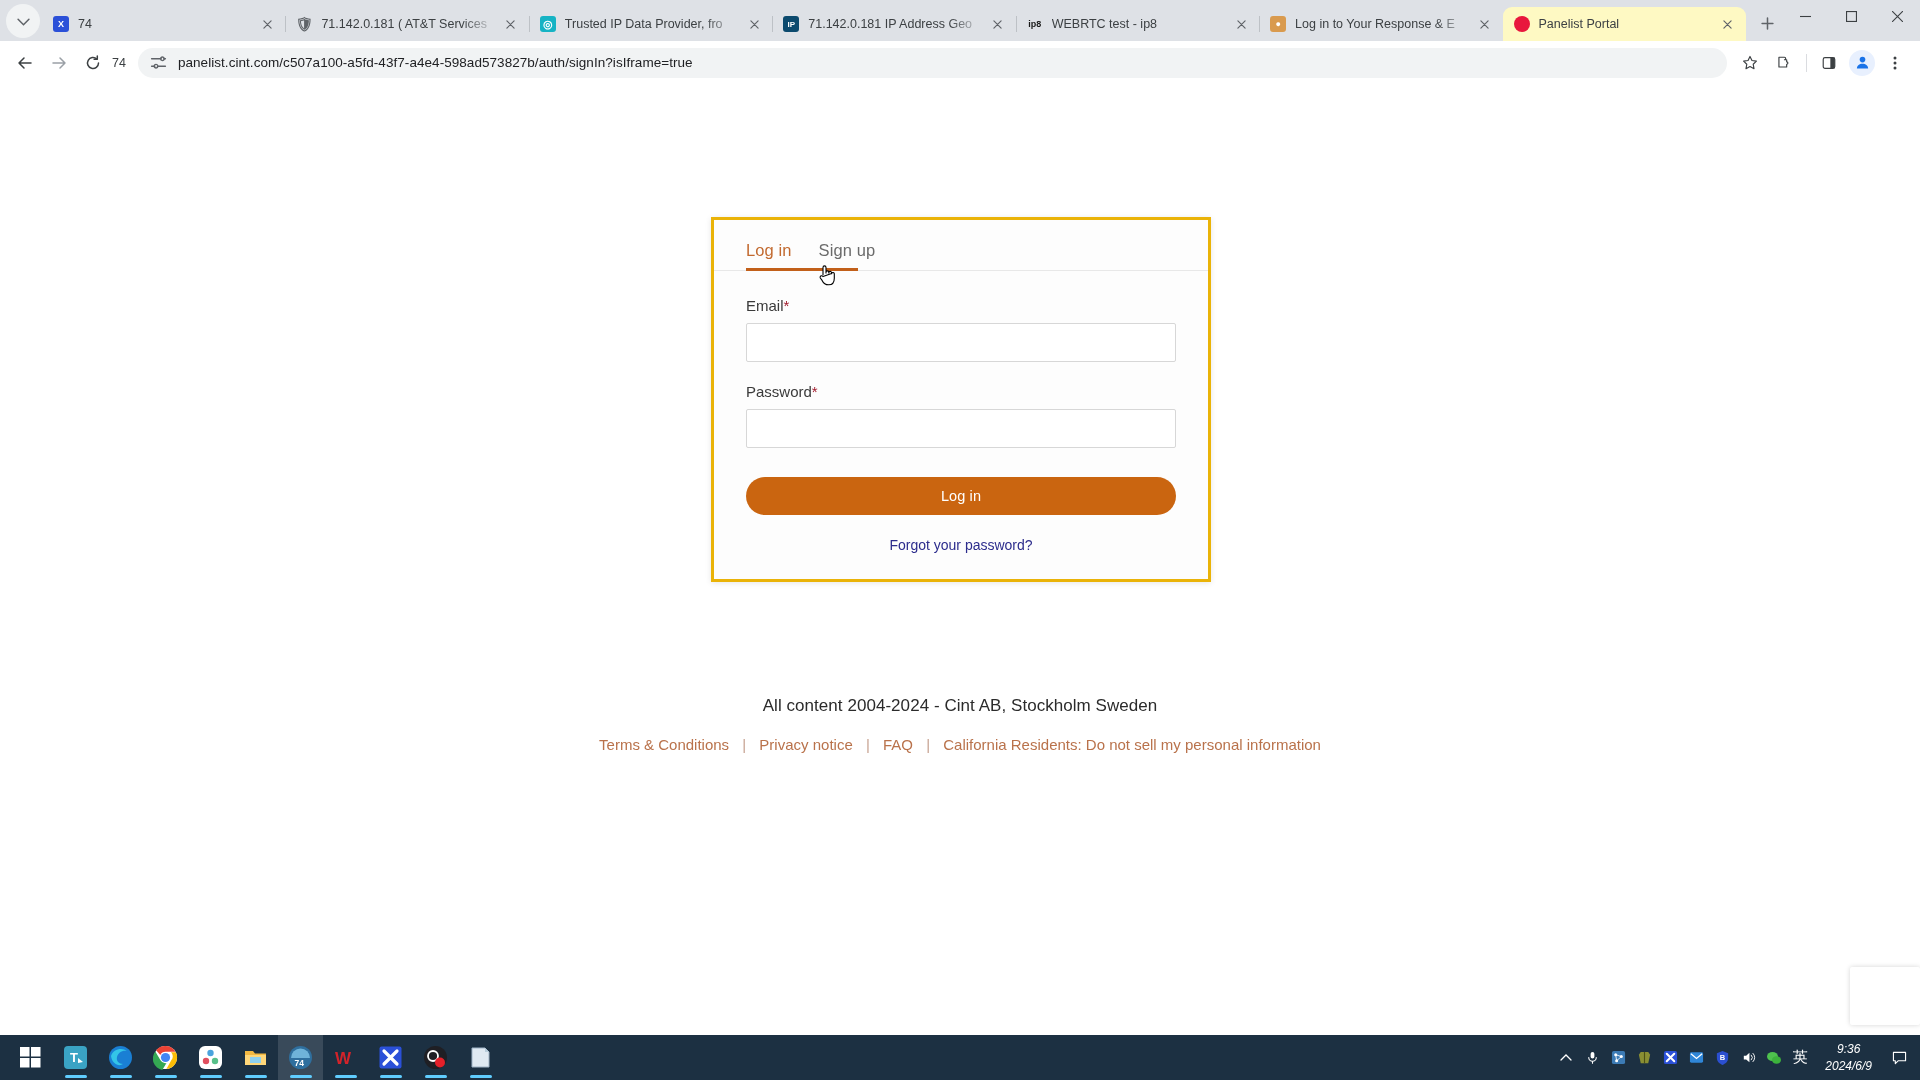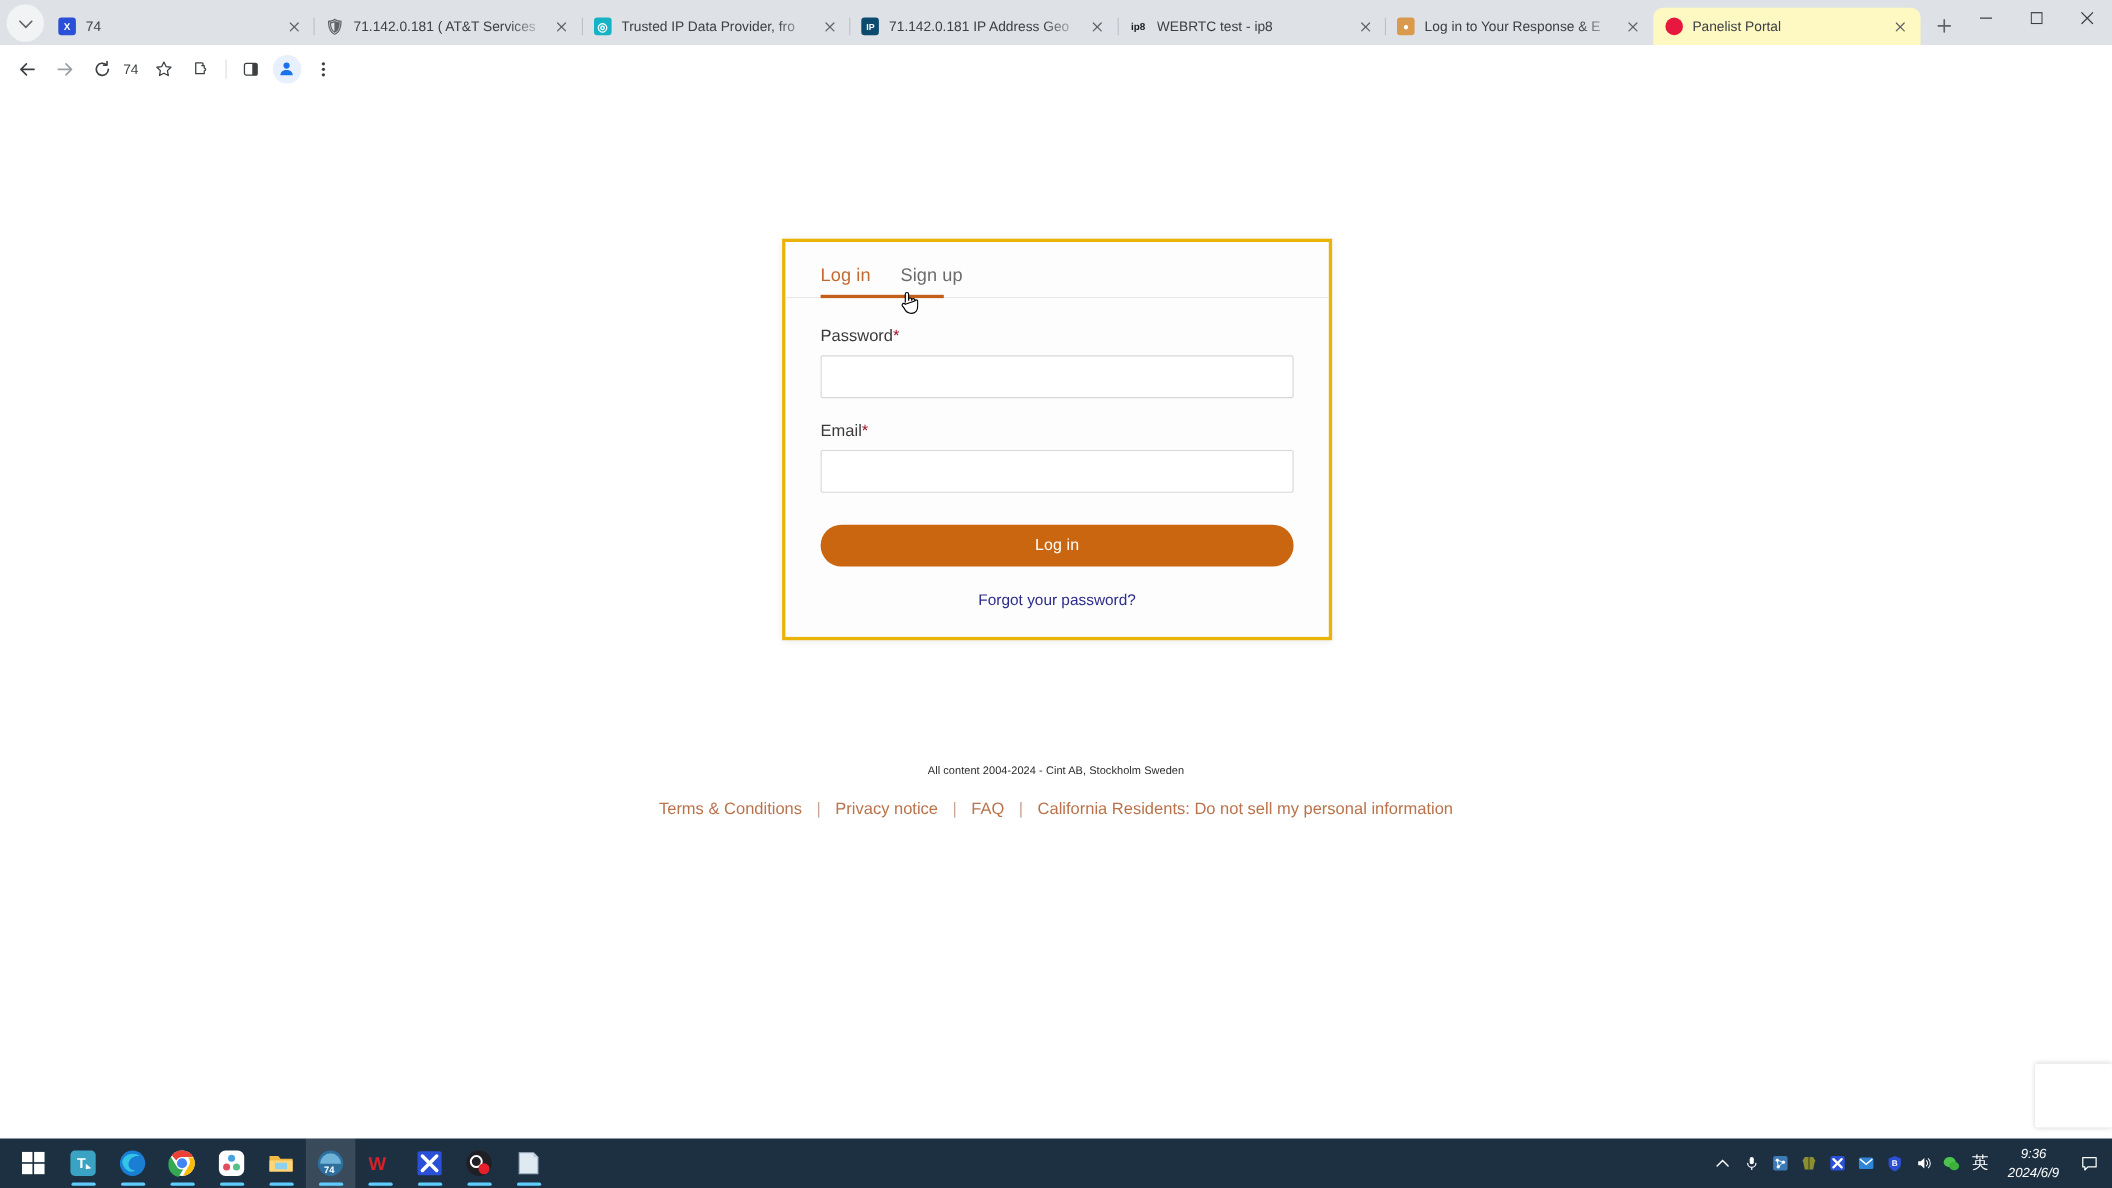--- a/index.html
+++ b/index.html
@@ -229,21 +229,21 @@
     margin-top: 22px;
   }
 
   .footer {
     position: absolute;
     left: 0; right: 0;
     top: 612px;
     text-align: center;
   }
   .footer-copy {
-    font-size: 10px;
+    font-size: 17px;
     color: #2b2b2b;
     letter-spacing: 0.05px;
   }
   .footer-links {
     margin-top: 20px;
     font-size: 15px;
     color: #c08060;
   }
   .footer-links a {
     color: #b9724b;
@@ -443,20 +443,30 @@
         </svg>
     </div>
     <div class="tb-icon">
       <svg viewBox="0 0 16 16">
           <path d="M13.5 8a5.5 5.5 0 1 1-1.7-4" stroke="#3c4043" stroke-width="1.5" fill="none" stroke-linecap="round"></path>
           <path d="M12.3 1v3.2H9.1" stroke="#3c4043" stroke-width="1.5" fill="none" stroke-linecap="round" stroke-linejoin="round"></path>
         </svg>
     </div>
     <span class="reload-count">74</span>
 
+    <div class="omnibox">
+      <span class="site-icon">
+        <svg viewBox="0 0 16 16">
+            <path d="M1.5 4.5h9M13 4.5h1.5M1.5 11.5h3M7 11.5h7.5" stroke="#5f6368" stroke-width="1.3" stroke-linecap="round"></path>
+            <circle cx="11.7" cy="4.5" r="1.7" fill="none" stroke="#5f6368" stroke-width="1.3"></circle>
+            <circle cx="5.7" cy="11.5" r="1.7" fill="none" stroke="#5f6368" stroke-width="1.3"></circle>
+          </svg>
+      </span>
+      <span class="url">panelist.cint.com/c507a100-a5fd-43f7-a4e4-598ad573827b/auth/signIn?isIframe=true</span>
+    </div>
 
     <div class="tb-icon">
       <svg viewBox="0 0 18 18">
           <path d="M9 1.6l2.2 4.6 5 .7-3.6 3.5.9 5L9 13l-4.5 2.4.9-5L1.8 6.9l5-.7z" fill="none" stroke="#3c4043" stroke-width="1.3" stroke-linejoin="round"></path>
         </svg>
     </div>
     <div class="tb-icon">
       <svg viewBox="0 0 18 18">
           <path d="M6.5 2.5h3a1.4 1.4 0 0 1 0 2.8h2.5v2.4a1.4 1.4 0 0 1 0 2.8v3.0H3.3V2.5z" fill="none" stroke="#3c4043" stroke-width="1.3" stroke-linejoin="round"></path>
         </svg>
@@ -488,27 +498,27 @@
     <div class="card">
       <div class="card-tabs">
         <div class="card-tab active">Log in</div>
         <div class="card-tab">Sign up</div>
         <div class="tabs-rule"></div>
         <div class="tabs-indicator"></div>
       </div>
 
       <div class="form">
         <div class="field">
+          <label class="field-label"><span>Email</span><span class="req">*</span></label>
+          <input class="text-input" type="text" value="" placeholder="" style="">
+        </div>
+
+        <div class="field">
           <label class="field-label"><span>Password</span><span class="req">*</span></label>
           <input class="text-input" type="password" value="" placeholder="" style="">
-        </div>
-
-        <div class="field">
-          <label class="field-label"><span>Email</span><span class="req">*</span></label>
-          <input class="text-input" type="text" value="" placeholder="" style="">
         </div>
 
         <button class="primary-btn">Log in</button>
         <a class="forgot" href="#">Forgot your password?</a>
       </div>
     </div>
 
     <div class="footer">
       <div class="footer-copy">All content 2004-2024 - Cint AB, Stockholm Sweden</div>
       <div class="footer-links">

